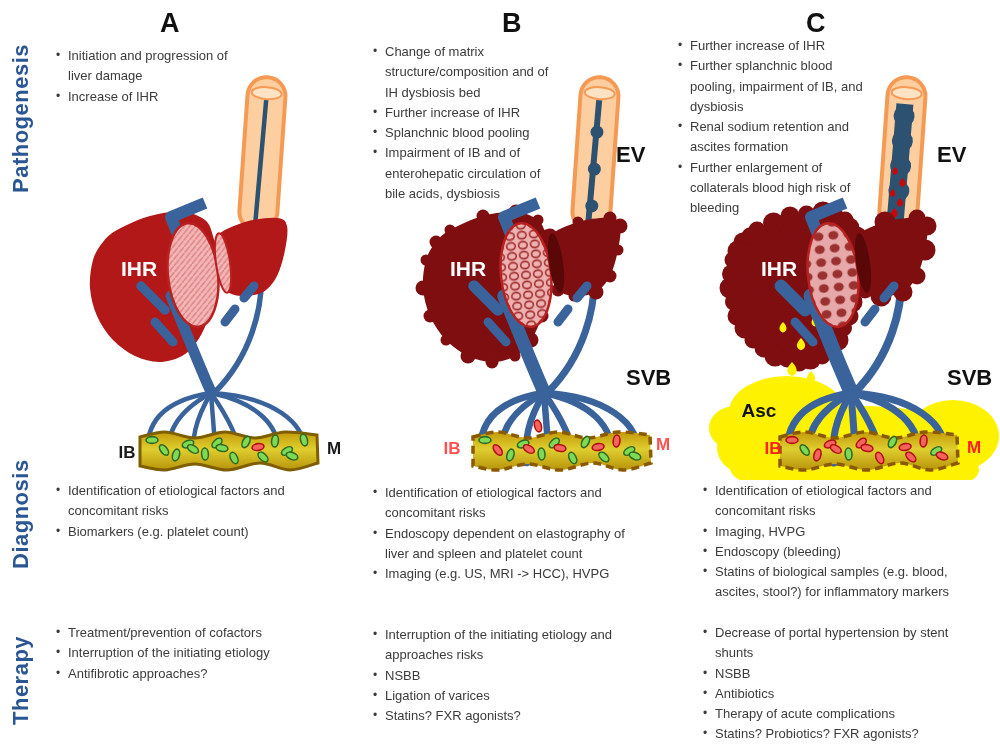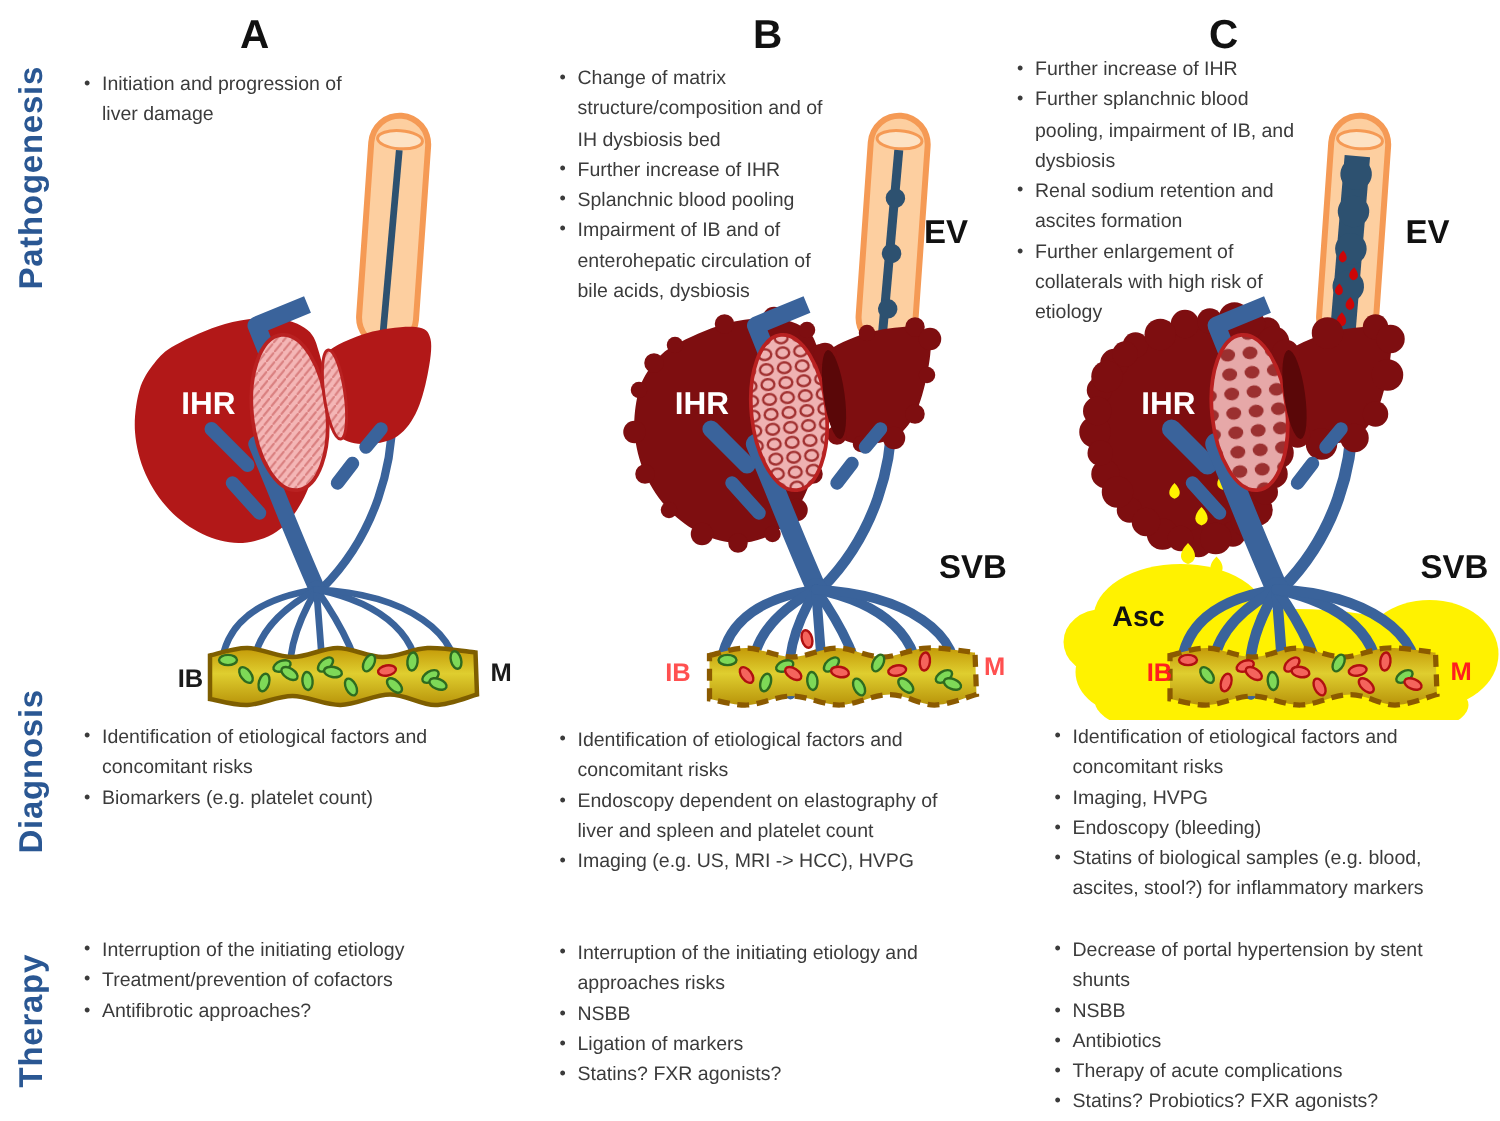--- a/index.html
+++ b/index.html
@@ -38,36 +38,37 @@
   <div class="rowlab" id="rl-diagnosis">Diagnosis</div>
   <div class="rowlab" id="rl-therapy">Therapy</div>
 
   <div class="colhead" id="head-A">A</div>
   <div class="colhead" id="head-B">B</div>
   <div class="colhead" id="head-C">C</div>
 
   <div class="blist" id="pl-A">
       <ul>
         <li>Initiation and progression of liver damage</li>
+        <li>Increase of IHR</li>
       </ul>
     </div>
   <div class="blist" id="pl-B">
       <ul>
         <li>Change of matrix structure/composition and of IH dysbiosis bed</li>
         <li>Further increase of IHR</li>
         <li>Splanchnic blood pooling</li>
         <li>Impairment of IB and of enterohepatic circulation of bile acids, dysbiosis</li>
       </ul>
     </div>
   <div class="blist" id="pl-C">
       <ul>
         <li>Further increase of IHR</li>
         <li>Further splanchnic blood pooling, impairment of IB, and dysbiosis</li>
         <li>Renal sodium retention and ascites formation</li>
-        <li>Further enlargement of collaterals with high risk of etiology</li>
+        <li>Further enlargement of collaterals blood high risk of bleeding</li>
       </ul>
     </div>
 
   <div class="blist" id="dl-A">
       <ul>
         <li>Identification of etiological factors and concomitant risks</li>
         <li>Biomarkers (e.g. platelet count)</li>
       </ul>
     </div>
   <div class="blist" id="dl-B">
@@ -81,30 +82,30 @@
       <ul>
         <li>Identification of etiological factors and concomitant risks</li>
         <li>Imaging, HVPG</li>
         <li>Endoscopy (bleeding)</li>
         <li>Statins of biological samples (e.g. blood, ascites, stool?) for inflammatory markers</li>
       </ul>
     </div>
 
   <div class="blist" id="tl-A">
       <ul>
+        <li>Treatment/prevention of cofactors</li>
         <li>Interruption of the initiating etiology</li>
-        <li>Treatment/prevention of cofactors</li>
         <li>Antifibrotic approaches?</li>
       </ul>
     </div>
   <div class="blist" id="tl-B">
       <ul>
         <li>Interruption of the initiating etiology and approaches risks</li>
         <li>NSBB</li>
-        <li>Ligation of markers</li>
+        <li>Ligation of varices</li>
         <li>Statins? FXR agonists?</li>
       </ul>
     </div>
   <div class="blist" id="tl-C">
       <ul>
         <li>Decrease of portal hypertension by stent shunts</li>
         <li>NSBB</li>
         <li>Antibiotics</li>
         <li>Therapy of acute complications</li>
         <li>Statins? Probiotics? FXR agonists?</li>

